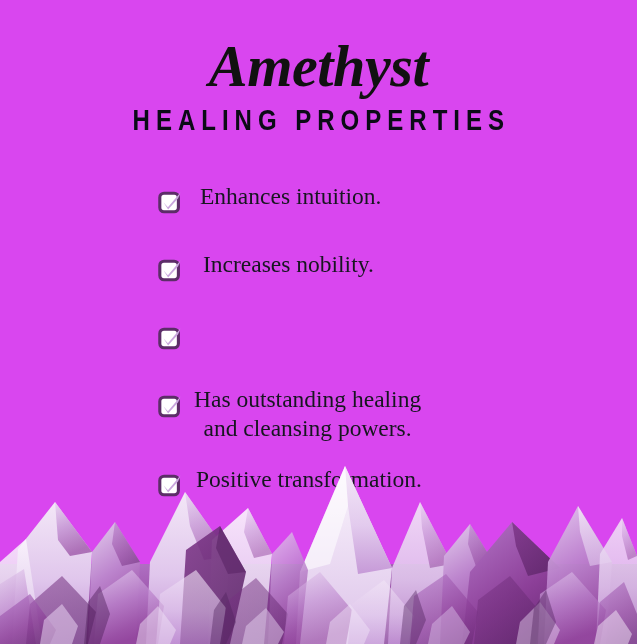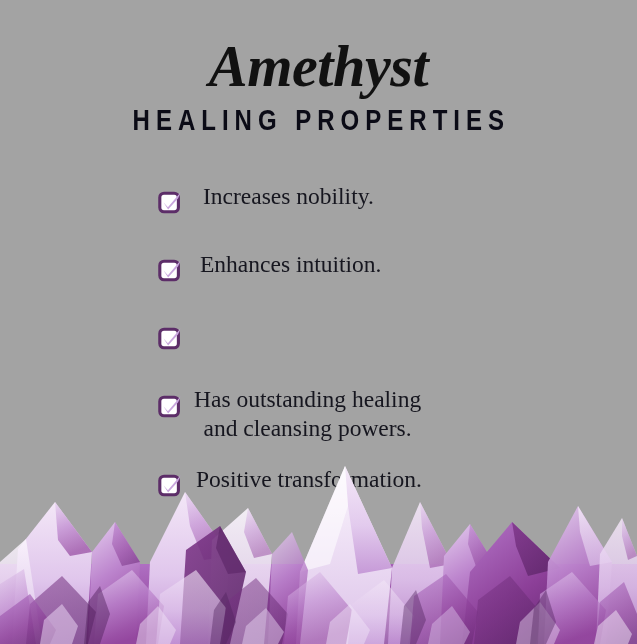--- a/index.html
+++ b/index.html
@@ -7,21 +7,21 @@
     padding: 0;
     background: #ffffff;
   }
   body {
     font-family: "Liberation Serif", serif;
   }
   .poster {
     position: relative;
     width: 637px;
     height: 644px;
-    background: #a3a3a3;
+    background: #d946ef;
     overflow: hidden;
   }
 
   
   .header {
     position: absolute;
     top: 0;
     left: 0;
     width: 637px;
     text-align: center;
@@ -111,38 +111,38 @@
 
 <div class="poster">
 
   <div class="header">
     <div class="title">Amethyst</div>
     <div class="subtitle">HEALING PROPERTIES</div>
   </div>
 
   <div class="list">
 
+    <div class="list-item item-1">
+      <span class="checkbox">
+        <svg viewBox="0 0 24 24" width="24" height="24" xmlns="http://www.w3.org/2000/svg">
+          <rect x="1.8" y="3.2" width="18.6" height="18.6" rx="4.2" ry="4.2" fill="#ffffff" stroke="#5c2d68" stroke-width="3.1"></rect>
+          <path d="M5.6 12.4 L9.9 17.2 L22.4 2.4 L20.2 8.2 L10.1 19.4 Z" fill="#c9a6dd"></path>
+        </svg>
+      </span>
+      <span class="item-text">Enhances intuition.</span>
+    </div>
+
     <div class="list-item item-2">
       <span class="checkbox">
         <svg viewBox="0 0 24 24" width="24" height="24" xmlns="http://www.w3.org/2000/svg">
           <rect x="1.8" y="3.2" width="18.6" height="18.6" rx="4.2" ry="4.2" fill="#ffffff" stroke="#5c2d68" stroke-width="3.1"></rect>
           <path d="M5.6 12.4 L9.9 17.2 L22.4 2.4 L20.2 8.2 L10.1 19.4 Z" fill="#c9a6dd"></path>
         </svg>
       </span>
       <span class="item-text">Increases nobility.</span>
-    </div>
-
-    <div class="list-item item-1">
-      <span class="checkbox">
-        <svg viewBox="0 0 24 24" width="24" height="24" xmlns="http://www.w3.org/2000/svg">
-          <rect x="1.8" y="3.2" width="18.6" height="18.6" rx="4.2" ry="4.2" fill="#ffffff" stroke="#5c2d68" stroke-width="3.1"></rect>
-          <path d="M5.6 12.4 L9.9 17.2 L22.4 2.4 L20.2 8.2 L10.1 19.4 Z" fill="#c9a6dd"></path>
-        </svg>
-      </span>
-      <span class="item-text">Enhances intuition.</span>
     </div>
 
     <div class="list-item item-3">
       <span class="checkbox">
         <svg viewBox="0 0 24 24" width="24" height="24" xmlns="http://www.w3.org/2000/svg">
           <rect x="1.8" y="3.2" width="18.6" height="18.6" rx="4.2" ry="4.2" fill="#ffffff" stroke="#5c2d68" stroke-width="3.1"></rect>
           <path d="M5.6 12.4 L9.9 17.2 L22.4 2.4 L20.2 8.2 L10.1 19.4 Z" fill="#c9a6dd"></path>
         </svg>
       </span>
     </div>

